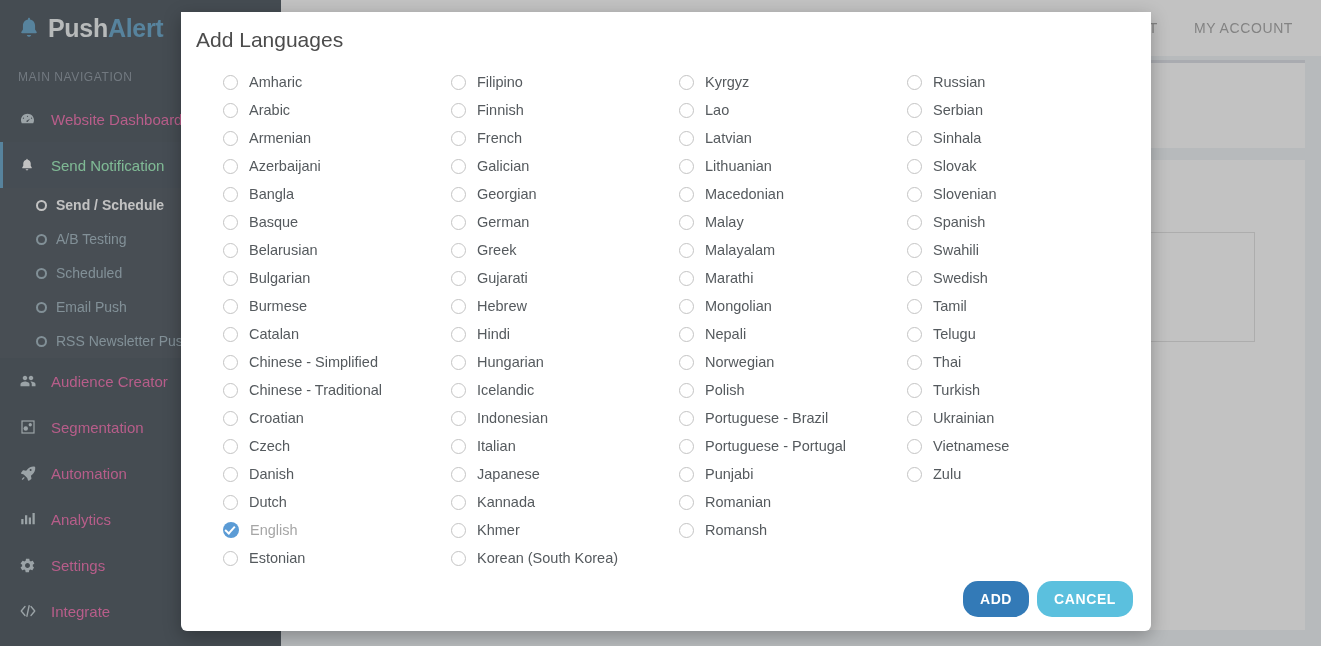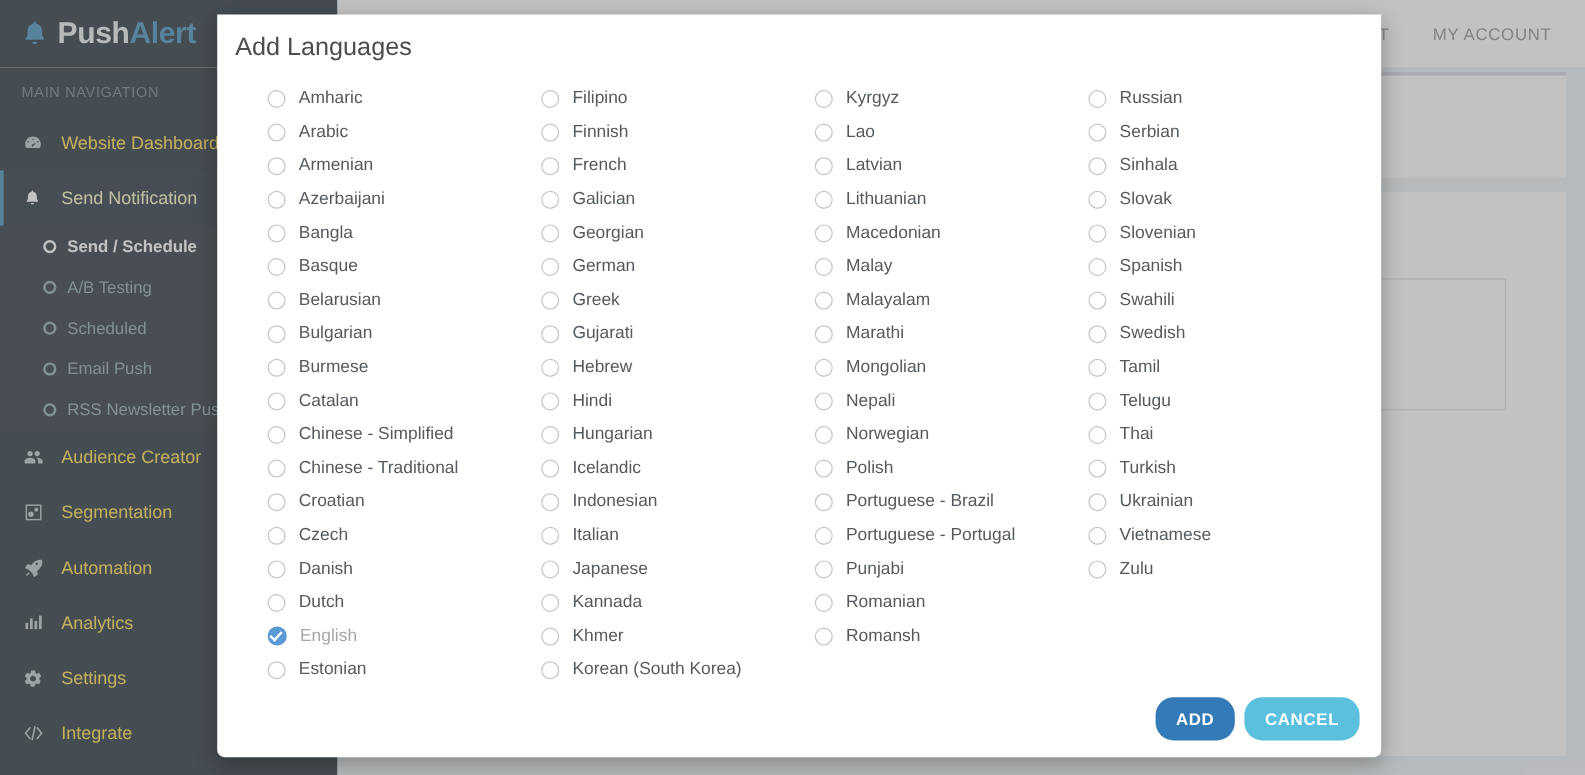--- a/index.html
+++ b/index.html
@@ -85,30 +85,30 @@
     font-size: 12px;
     color: #6d7b88;
     letter-spacing: 0.6px;
     padding: 14px 18px 12px 18px;
   }
   .sidebar-item {
     display: flex;
     align-items: center;
     height: 46px;
     padding-left: 16px;
-    color: #fde047;
+    color: #ec4899;
     font-size: 15px;
     cursor: pointer;
     border-left: 3px solid transparent;
     position: relative;
   }
   .sidebar-item.active {
     background: #1e2b38;
     border-left: 3px solid #3c8dbc;
-    color: #fef9c3;
+    color: #86efac;
   }
   .sidebar-item .sb-icon {
     width: 22px;
     display: inline-flex;
     align-items: center;
     justify-content: flex-start;
     margin-right: 10px;
     flex: 0 0 auto;
   }
   .sidebar-item .sb-icon svg { display: block; }

